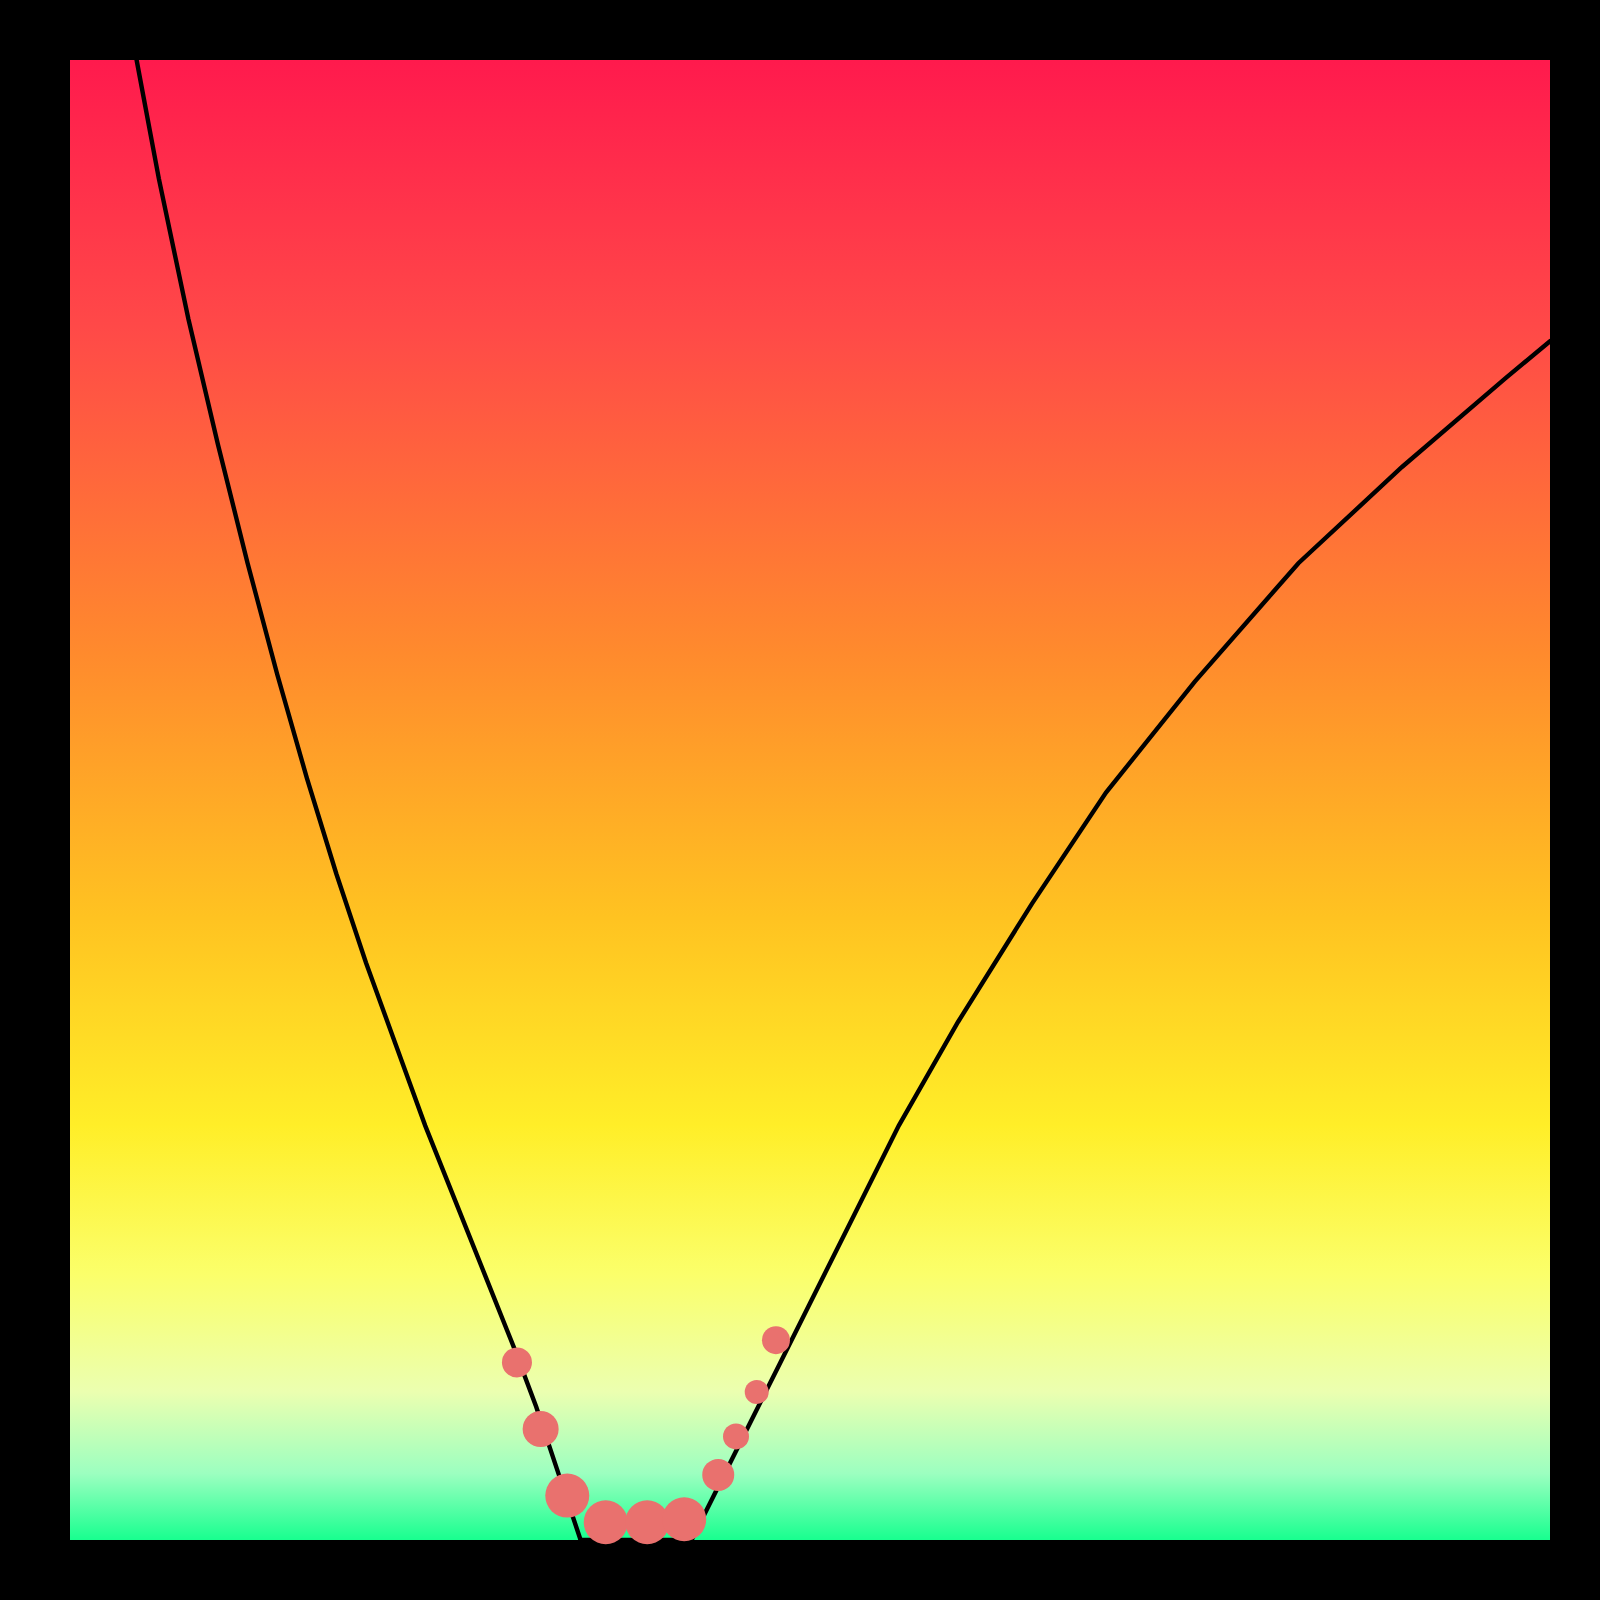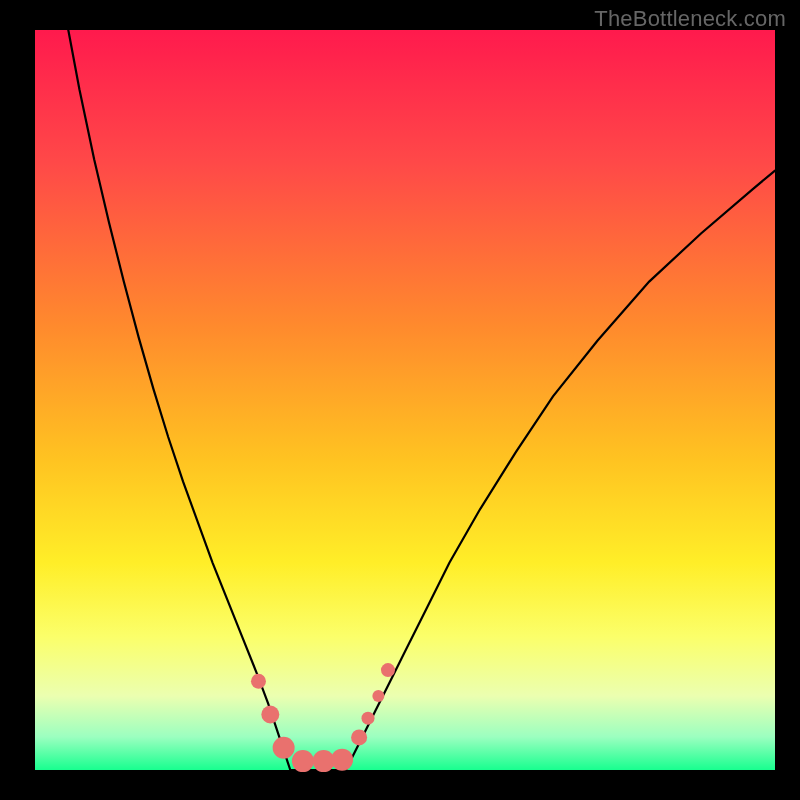--- a/index.html
+++ b/index.html
@@ -29,21 +29,20 @@
   }
   svg {
     position: absolute;
     left: 0; top: 0;
   }
 </style>
 </head>
 <body>
 
 <div class="frame">
-  <div class="watermark">TheBottleneck.com</div>
   <svg id="chart-svg" width="800" height="800" viewBox="0 0 800 800">
     <defs>
       <linearGradient id="bg-grad" x1="0" y1="0" x2="0" y2="1">
           <stop offset="0%" stop-color="#ff1a4d"></stop>
           <stop offset="18%" stop-color="#ff4948"></stop>
           <stop offset="40%" stop-color="#ff8a2d"></stop>
           <stop offset="57.99999999999999%" stop-color="#ffc321"></stop>
           <stop offset="72%" stop-color="#ffee28"></stop>
           <stop offset="82%" stop-color="#fbff6a"></stop>
           <stop offset="90%" stop-color="#ebffb0"></stop>

